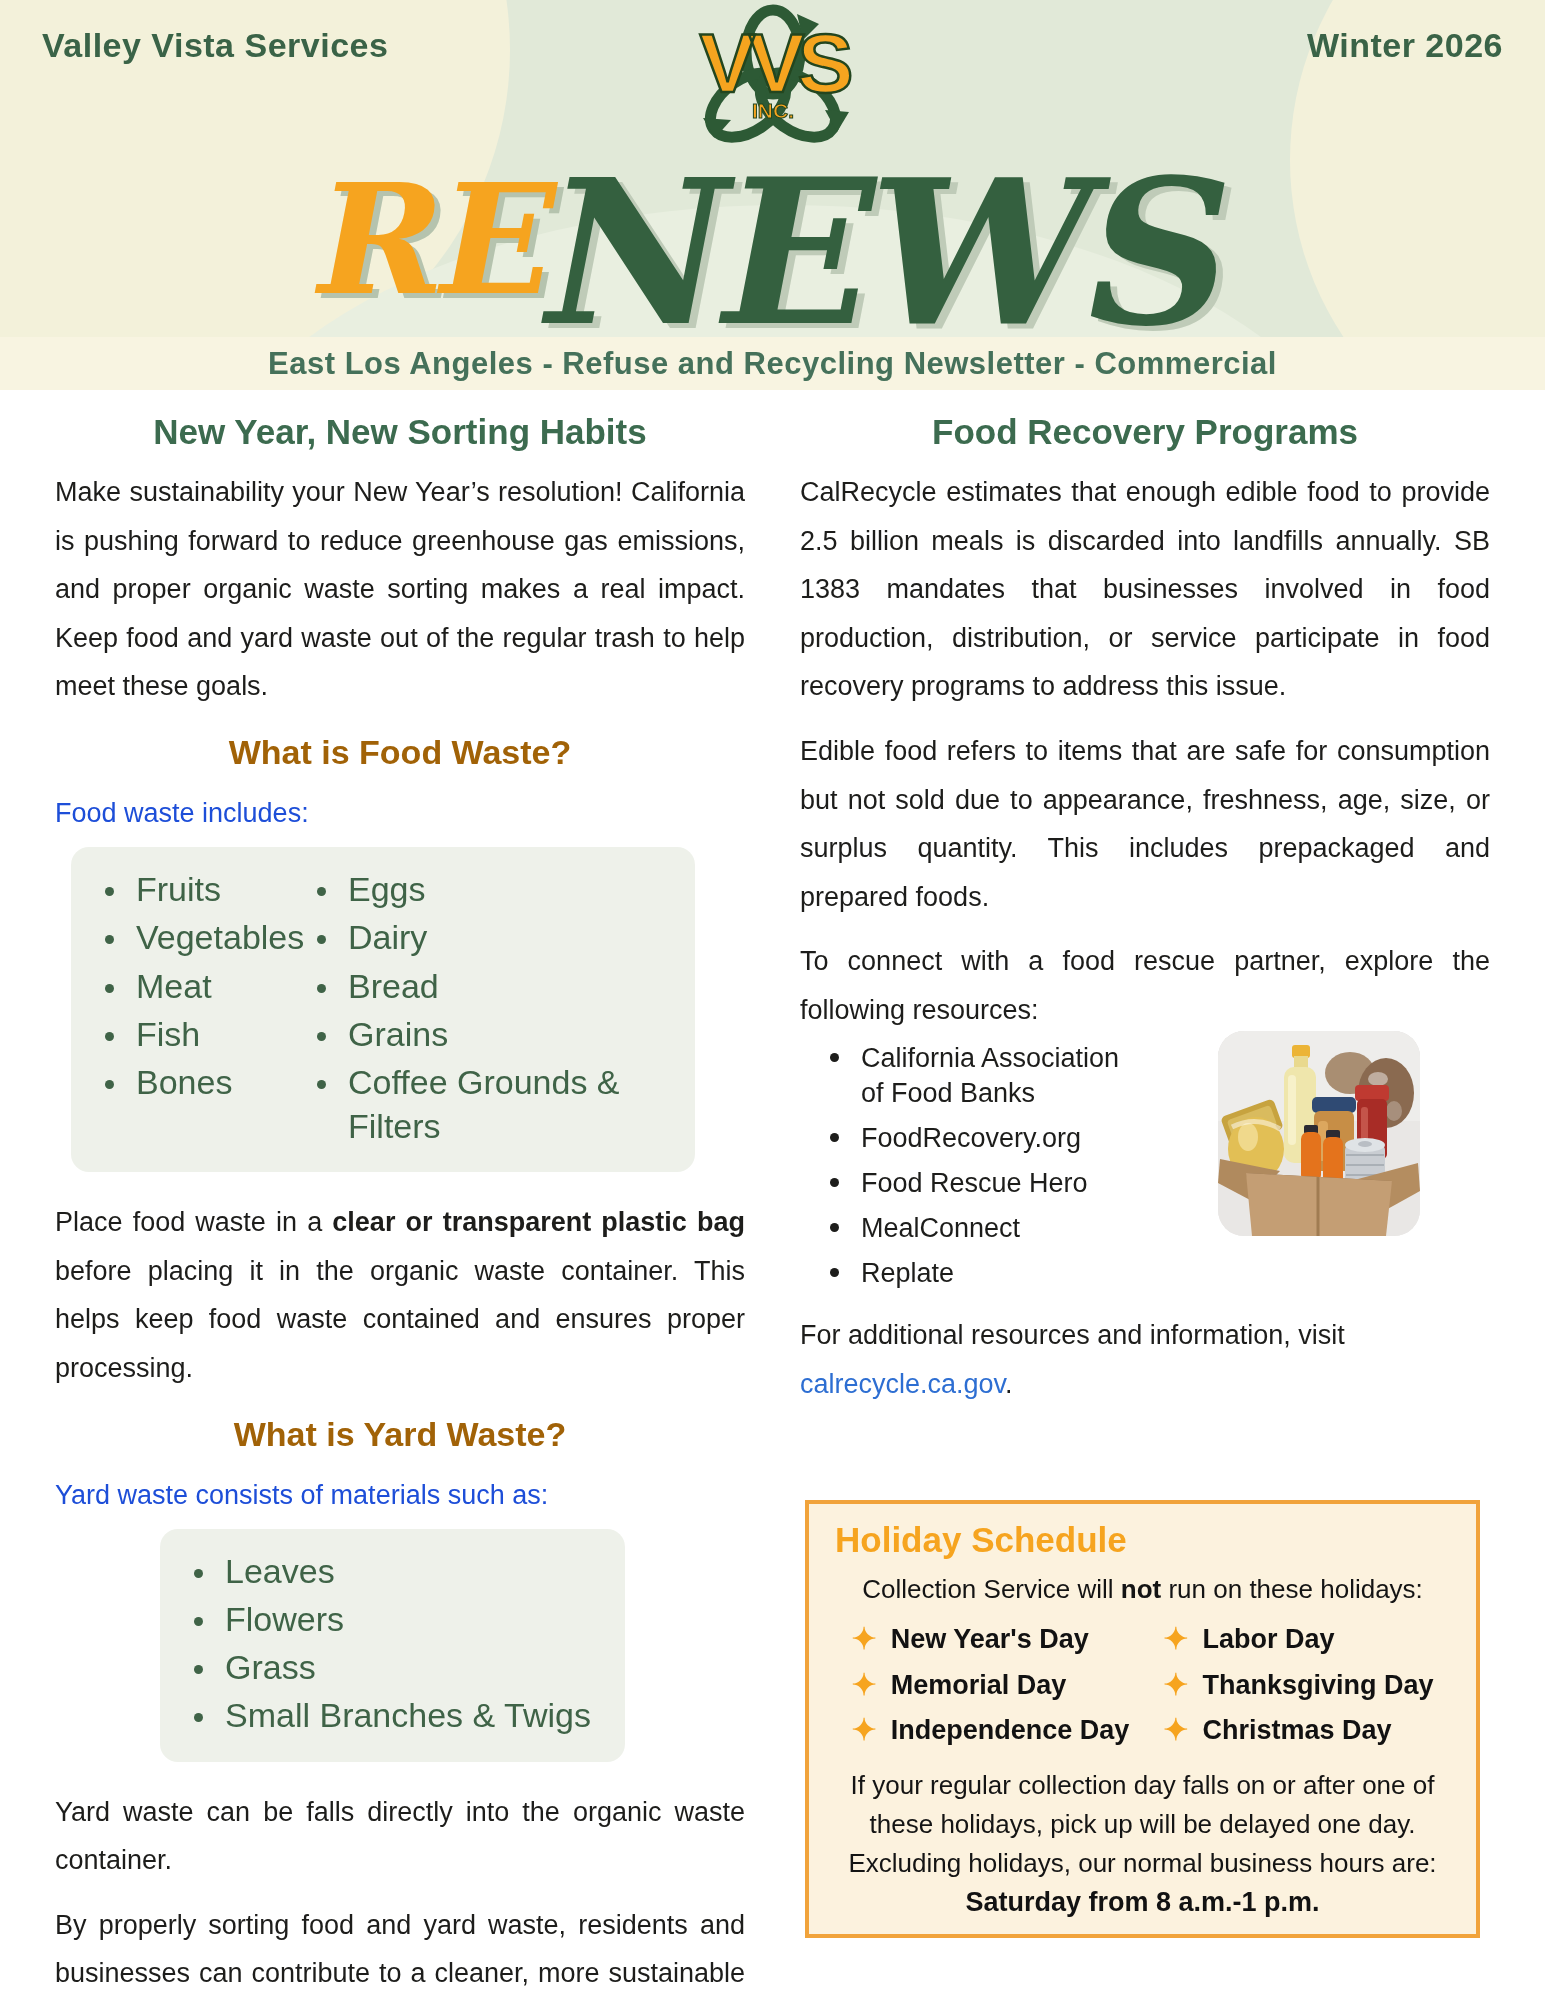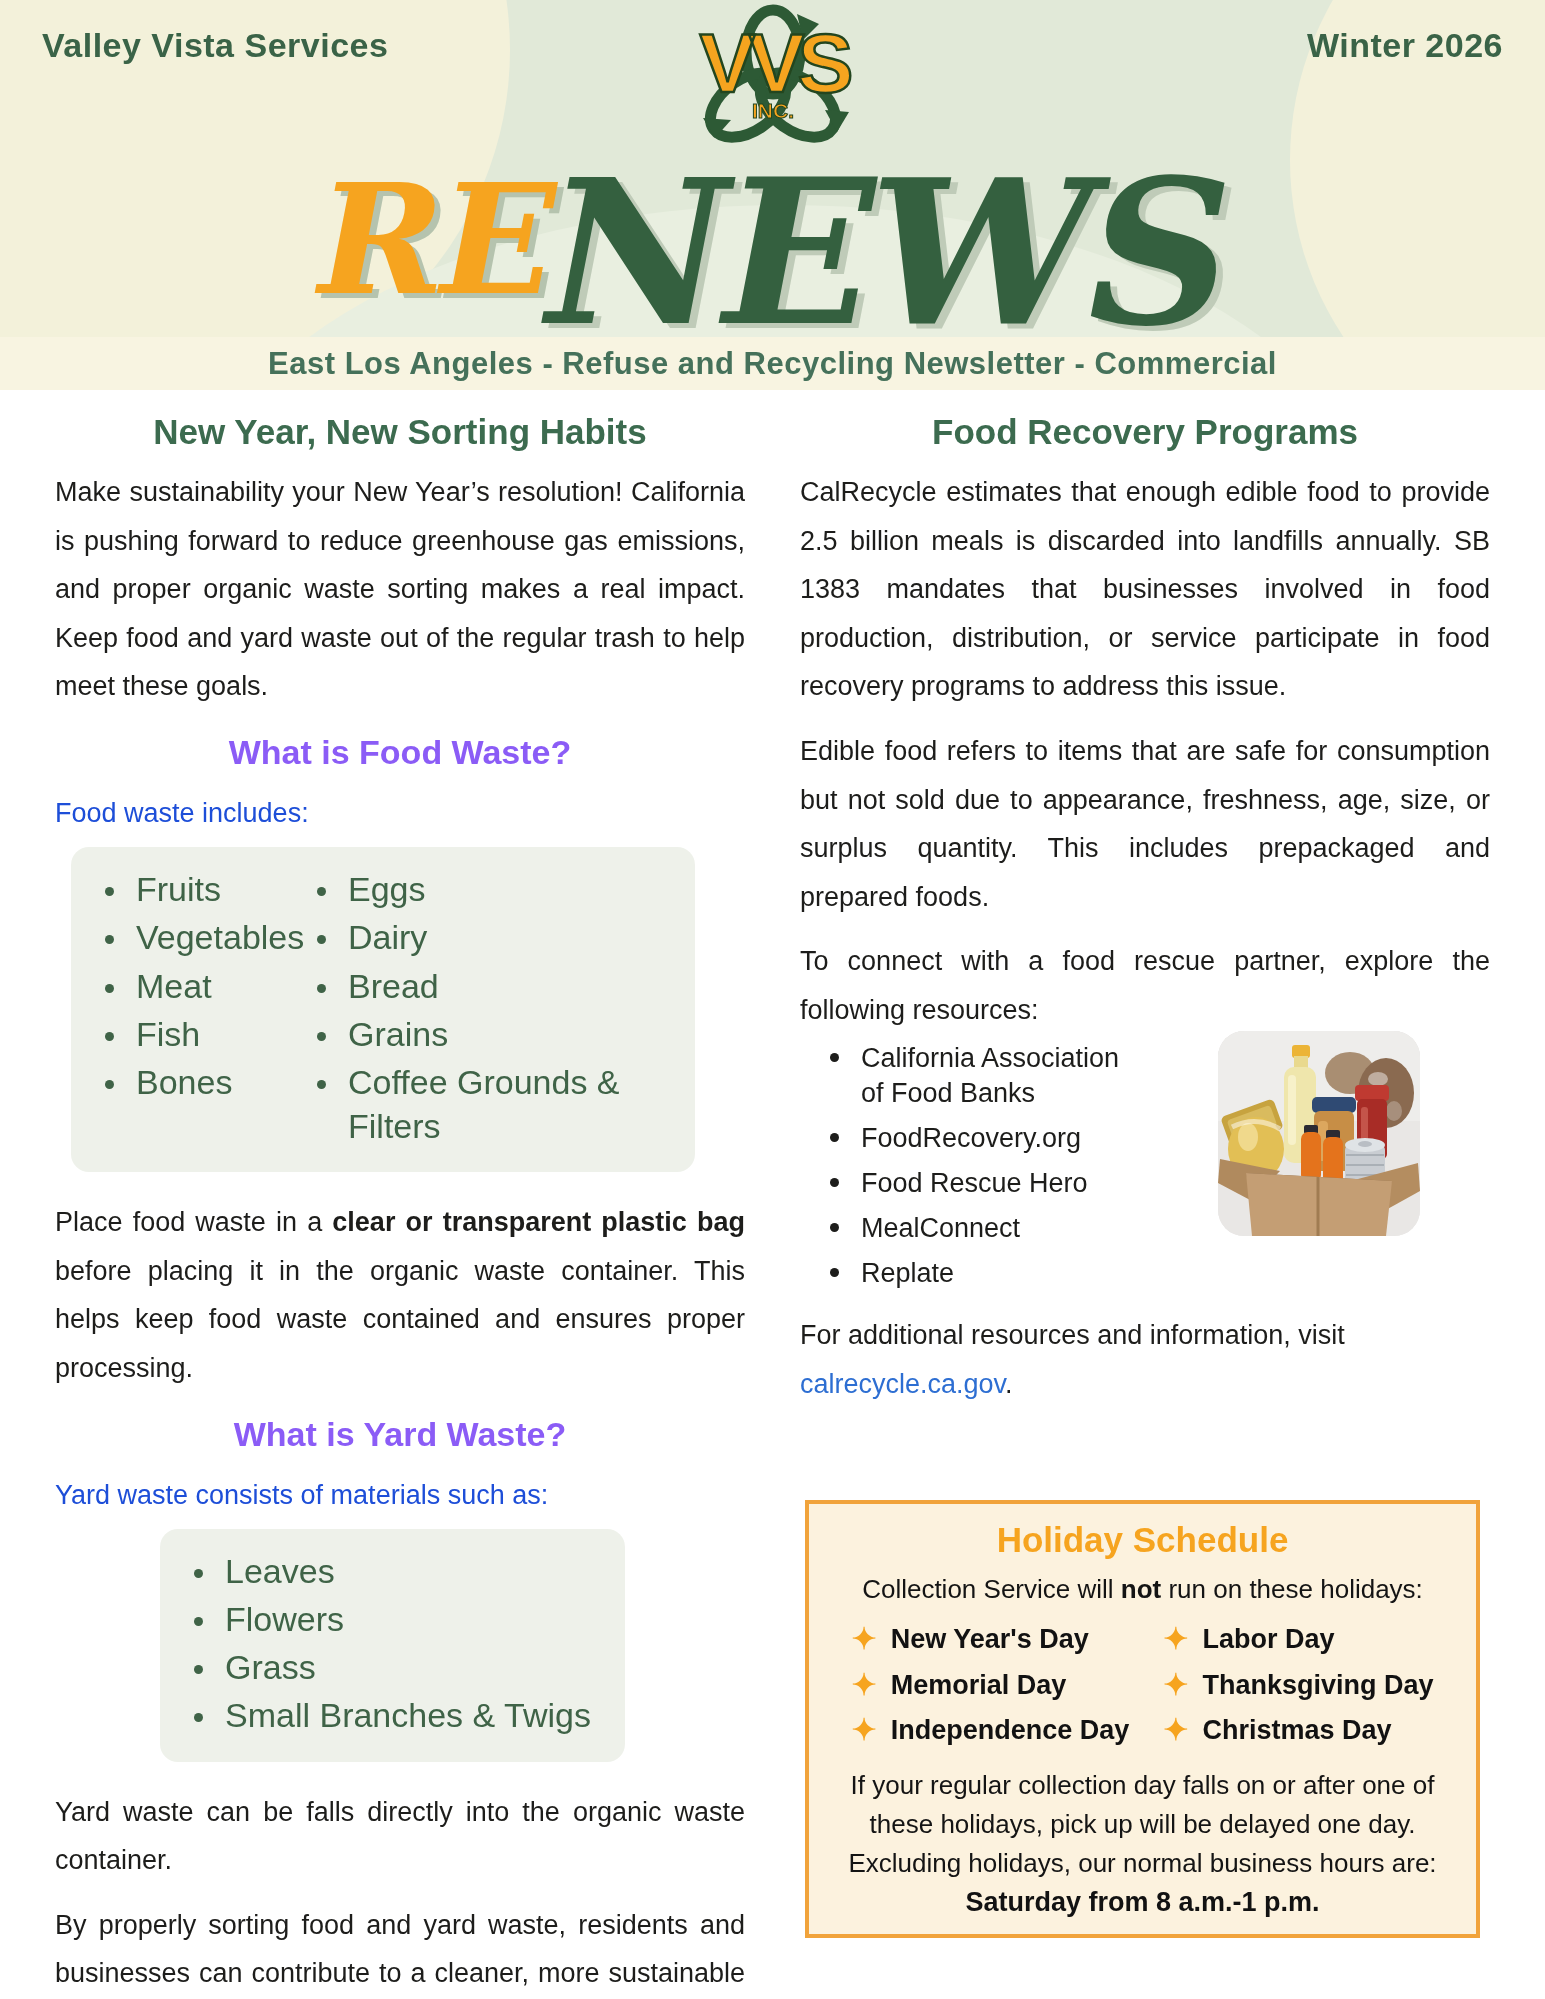--- a/index.html
+++ b/index.html
@@ -25,21 +25,21 @@
          font-size:200px; color:#34603f; text-shadow:7px 5px 0 #bfcbb8;
          letter-spacing:-6px; position:relative; top:30px; margin-left:-6px; }
   .band { position:absolute; bottom:0; left:0; right:0; height:53px; background:#f8f4e1;
           display:flex; align-items:center; justify-content:center; }
   .band span { font-size:31px; font-weight:700; color:#45715a; letter-spacing:.5px; }
 
   
   .columns { display:grid; grid-template-columns:690px 690px; column-gap:55px;
              padding:0 55px; }
   h2.sec { font-size:35px; font-weight:800; color:#3c6b4f; text-align:center; margin-top:22px; }
-  h3.sub { font-size:34px; font-weight:800; color:#8b5cf6; text-align:center; margin-top:22px; }
+  h3.sub { font-size:34px; font-weight:800; color:#a16207; text-align:center; margin-top:22px; }
   .body-text { font-size:27px; line-height:1.8; color:#1d1d1b; text-align:justify; margin-top:16px; }
   .intro { font-size:27px; color:#1d4ed8; margin-top:20px; line-height:1.6; }
 
   .listbox { background:#eef1ea; border-radius:18px; padding:20px 24px 20px 34px; margin-top:12px; }
   .listbox ul { list-style:none; }
   .listbox li { display:flex; align-items:baseline; font-size:34px; color:#3f6347;
                 line-height:1.3; margin-bottom:4px; }
   .dot { width:9px; height:9px; border-radius:50%; background:#3f6347; flex:none;
          margin-right:22px; transform:translateY(-5px); }
   .food-box { display:flex; margin-right:50px; margin-left:16px; }
@@ -54,21 +54,21 @@
                   line-height:1.3; margin-bottom:10px; white-space:pre-line; }
   .resources .dot { background:#1d1d1b; margin-left:30px; }
   .food-photo { position:absolute; right:70px; top:-10px; width:202px; height:205px;
                 border-radius:26px; overflow:hidden; background:#e8e6e4; }
   .more { font-size:27px; line-height:1.8; color:#1d1d1b; margin-top:20px; }
   .more a { color:#2d6ed2; text-decoration:none; }
 
   
   .holiday { position:absolute; left:805px; top:1500px; width:675px;
              background:#fcf2de; border:4px solid #f1a33b; padding:12px 26px 16px; }
-  .holiday-title { font-size:35px; font-weight:800; color:#f6a41f; text-align:center; margin-top:4px; }
+  .holiday-title { font-size:35px; font-weight:800; color:#f6a41f; margin-top:4px; }
   .holiday-intro { font-size:26px; color:#141414; text-align:center; margin-top:14px; }
   .holiday-cols { display:flex; justify-content:center; gap:34px; margin-top:14px; }
   .holiday-cols ul { list-style:none; }
   .holiday-cols li { display:flex; align-items:center; font-size:27px; font-weight:700;
                      color:#121212; margin-bottom:5px; line-height:1.35; }
   .sparkle { color:#f6a41f; font-size:30px; margin-right:14px; flex:none; }
   .holiday-note { font-size:26px; line-height:1.5; color:#141414; text-align:center; margin-top:10px; }
   .hours { font-size:27px; font-weight:700; color:#121212; text-align:center; margin-top:8px; }
   .hours2 { margin-top:4px; }
   b { font-weight:700; }

